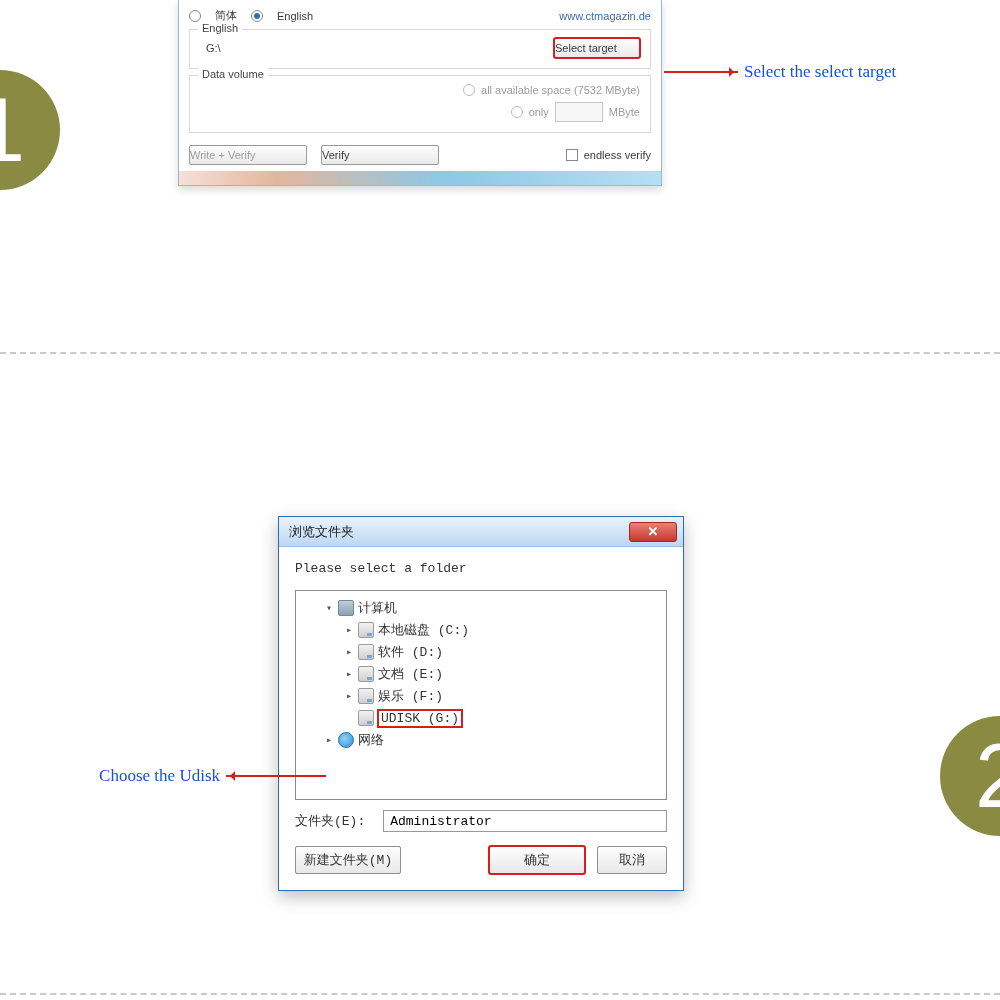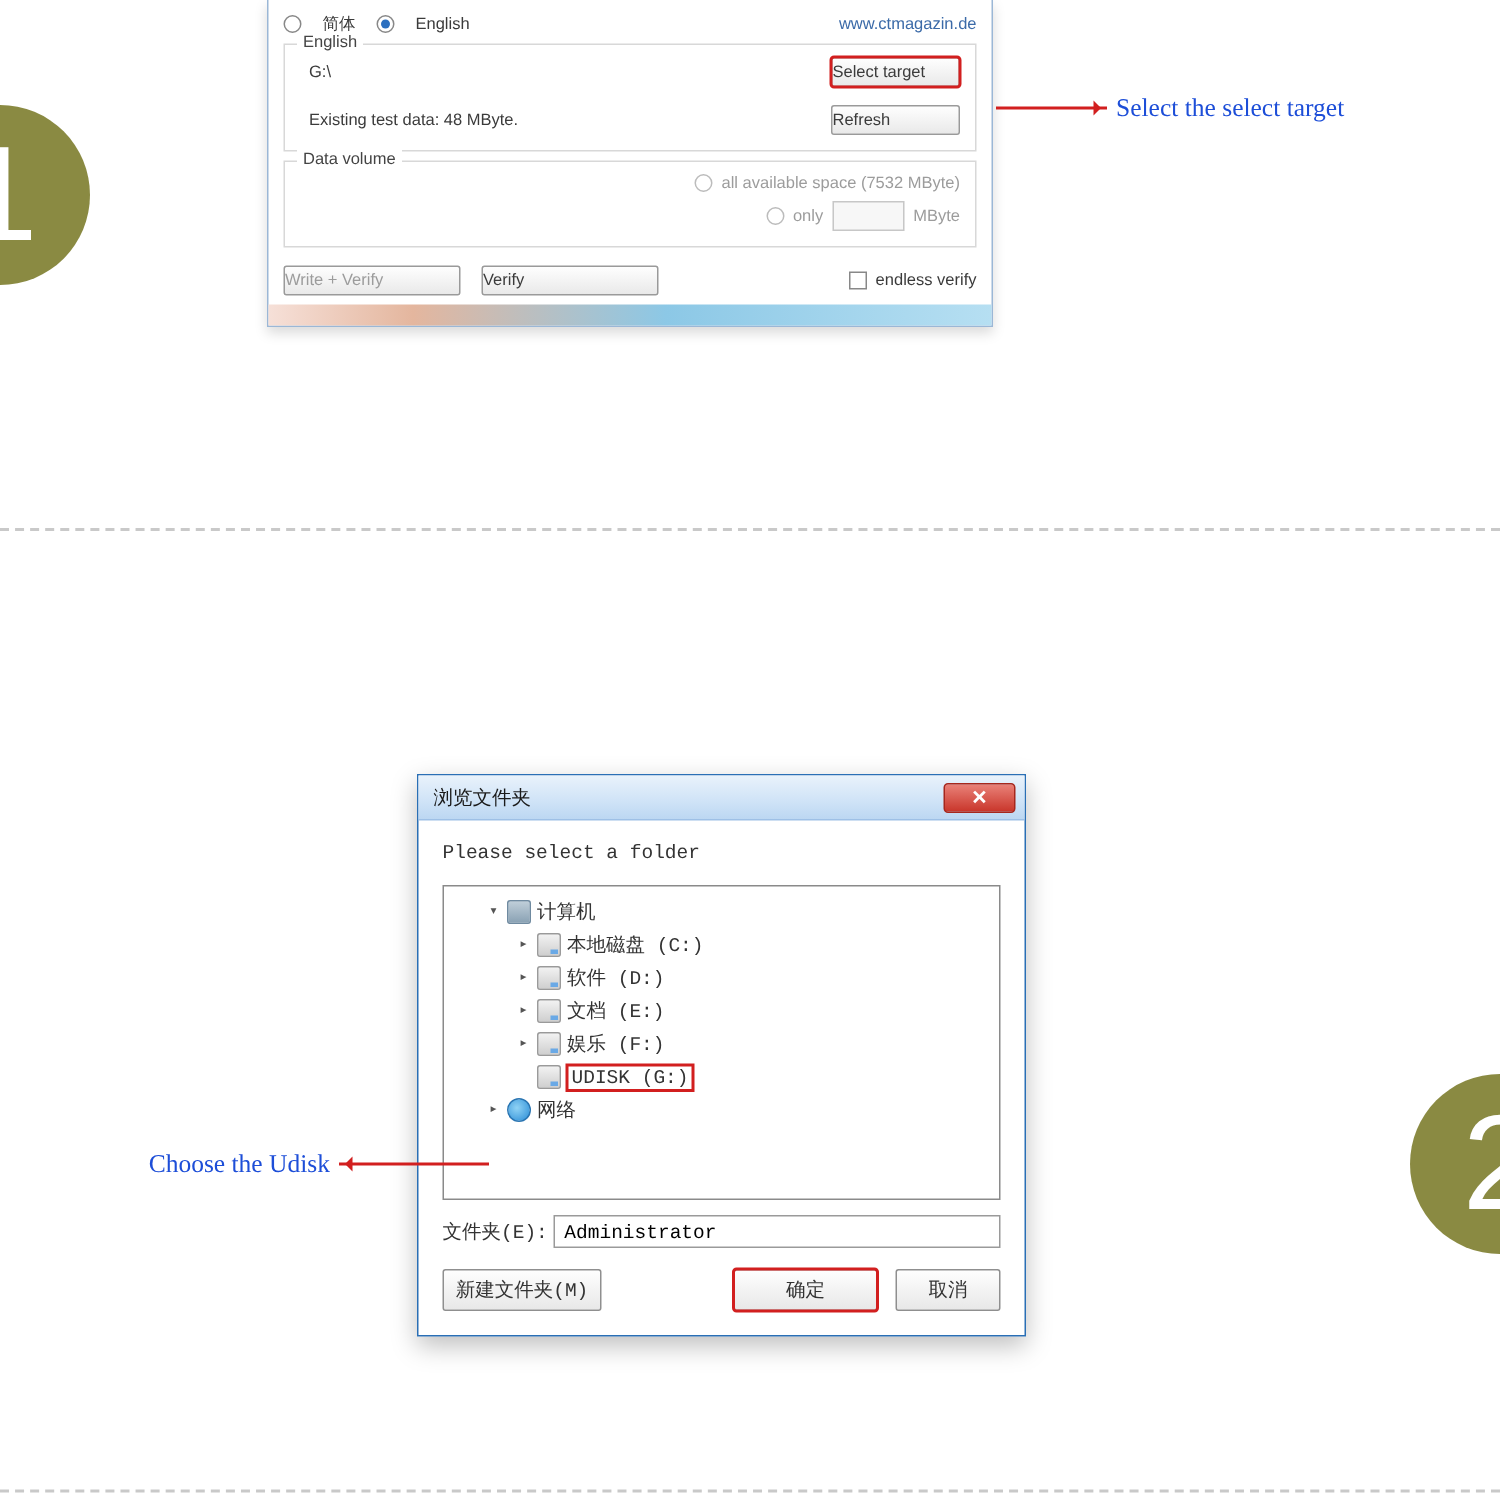--- a/index.html
+++ b/index.html
@@ -131,21 +131,21 @@
   }
   .tree-row { display:flex; align-items:center; gap:4px; height: 22px; padding-left: 4px; white-space: nowrap; }
   .twisty { width: 10px; height: 10px; display:inline-flex; align-items:center; justify-content:center; color:#555; font-size:10px; }
   .twisty.open::before { content:"▾"; }
   .twisty.closed::before { content:"▸"; }
   .ic { width:16px; height:16px; display:inline-block; }
   .ic-computer { background: linear-gradient(#bfced9,#8aa2b4); border:1px solid #6f8aa0; border-radius:2px; }
   .ic-drive { background: linear-gradient(#f2f2f2,#cfcfcf); border:1px solid #9a9a9a; border-radius:2px; position:relative; }
   .ic-drive::after { content:""; position:absolute; right:1px; bottom:1px; width:5px; height:3px; background:#6aa9e6; }
   .ic-network { background: radial-gradient(circle at 40% 40%, #8fd2f5, #2a8cd6); border-radius:50%; border:1px solid #2a75b2; }
-  .folder-row { display:flex; align-items:center; gap:4px; margin-top: 10px; }
+  .folder-row { display:flex; align-items:center; gap:18px; margin-top: 10px; }
   .folder-input { flex:1; height: 22px; border:1px solid #9a9a9a; padding: 0 6px; font-family: inherit; font-size: 13px; }
   .browse-btns { display:flex; gap: 12px; margin-top: 14px; justify-content: flex-start; }
   .dlg-btn {
     border: 1px solid #8f8f8f;
     background: linear-gradient(#fefefe,#e8e8e8);
     padding: 4px 0;
     font-size: 13px;
     width: 106px;
     text-align: center;
     border-radius: 2px;
@@ -190,24 +190,20 @@
     <span>English</span>
     <span class="link-right">www.ctmagazin.de</span>
   </div>
 
   <div class="group">
     <span class="group-title">English</span>
     <div class="tgt-row">
       <span style="padding-left:6px;">G:\</span>
       <span class="btn redbox">Select target</span>
     </div>
-    <div class="existing">
-      <span style="padding-left:6px;">Existing test data: 48 MByte.</span>
-      <span class="btn">Refresh</span>
-    </div>
   </div>
 
   <div class="group">
     <span class="group-title">Data volume</span>
     <div class="dv-radio-row">
       <span class="radio" style="border-color:#bcbcbc;"></span>
       <span class="dim">all available space (7532 MByte)</span>
     </div>
     <div class="dv-radio-row">
       <span class="radio" style="border-color:#bcbcbc;"></span>

